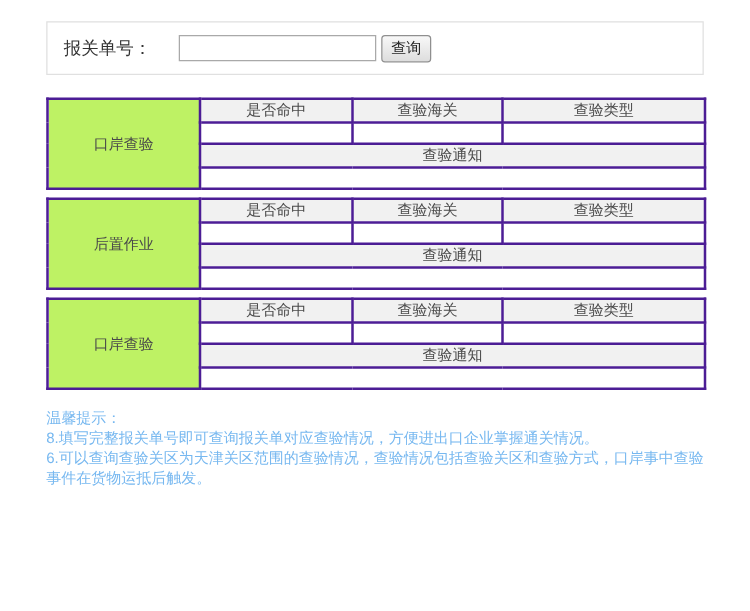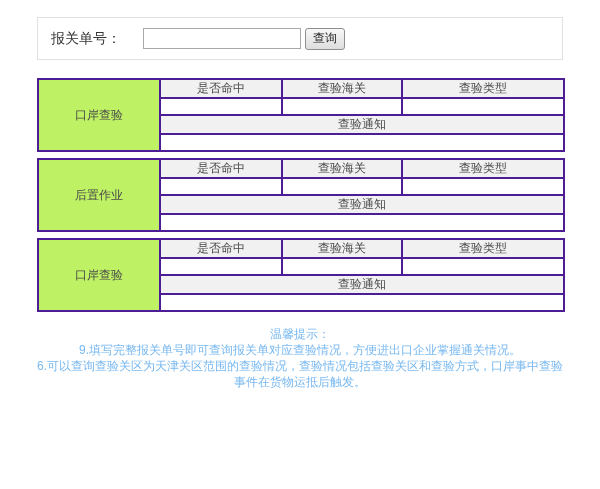--- a/index.html
+++ b/index.html
@@ -78,21 +78,20 @@
   .cell-empty { background: #ffffff; }
   .row-label { background: #bef264; width: 122px; }
   col.c1 { width: 122px; } col.c2 { width: 122px; }
   col.c3 { width: 120px; } col.c4 { width: 162px; }
 
   .tips {
     margin-top: 14px;
     font-size: 12px;
     line-height: 16px;
     color: #77b8f0;
-    text-align: center;
   }
   .tips .tip-line { margin: 0; }
 </style>
 </head>
 <body>
 
 <div class="page">
 
 
   <div class="query-form">
@@ -180,17 +179,17 @@
         <td class="cell-head" colspan="3">查验通知</td>
       </tr>
       <tr>
         <td class="cell-empty" colspan="3"></td>
       </tr>
     </tbody>
   </table>
 
   <div class="tips">
     <p class="tip-line">温馨提示：</p>
-    <p class="tip-line">9.填写完整报关单号即可查询报关单对应查验情况，方便进出口企业掌握通关情况。</p>
+    <p class="tip-line">8.填写完整报关单号即可查询报关单对应查验情况，方便进出口企业掌握通关情况。</p>
     <p class="tip-line">6.可以查询查验关区为天津关区范围的查验情况，查验情况包括查验关区和查验方式，口岸事中查验事件在货物运抵后触发。</p>
   </div>
 
 </div>
 
 </body></html>

